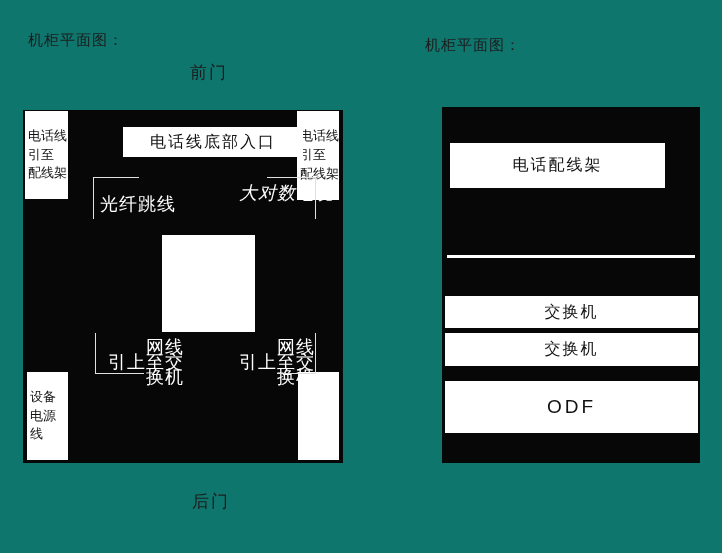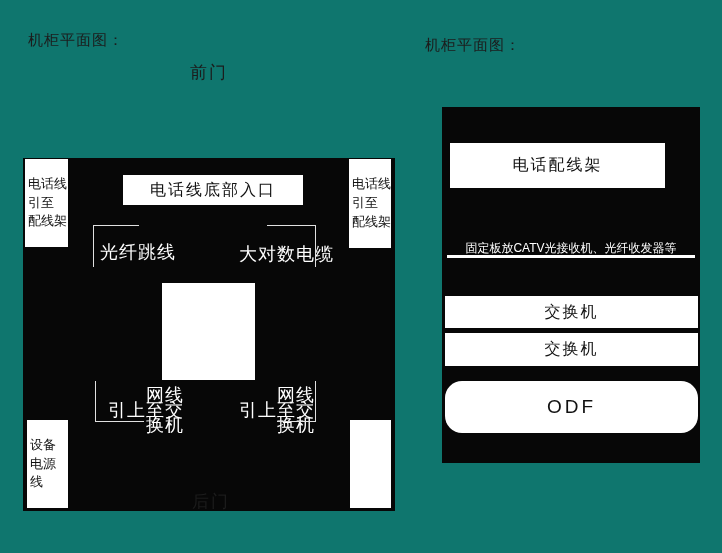--- a/index.html
+++ b/index.html
@@ -6,21 +6,21 @@
   #canvas{
     position:relative;width:722px;height:553px;background:#0f766e;overflow:hidden;
     font-family:"Liberation Sans","DejaVu Sans",sans-serif;color:#1c1c1c;
   }
   .abs{position:absolute;}
   .title{font-size:15px;letter-spacing:1px;color:#1c1c1c;}
   .door-label{font-size:17px;letter-spacing:2px;color:#1c1c1c;}
 
   
   #plan-cabinet{
-    position:absolute;left:23px;top:110px;width:372px;height:353px;background:#070707;margin-top:48px;
+    position:absolute;left:23px;top:110px;width:320px;height:353px;background:#070707;
   }
   .panel{position:absolute;background:#ffffff;color:#111;}
   .corner-box{
     display:flex;flex-direction:column;justify-content:center;
     font-size:13px;line-height:1.45;padding-left:3px;box-sizing:border-box;
     white-space:pre-line;
   }
   .entry-box{
     display:flex;align-items:center;justify-content:center;
     font-size:16px;letter-spacing:2px;
@@ -70,21 +70,21 @@
 
     <div class="panel" style="right:4px;top:262px;width:41px;height:88px;"></div>
 
     <div class="panel entry-box" style="left:100px;top:17px;width:180px;height:30px;">电话线底部入口</div>
 
 
     <div class="panel" style="left:139px;top:125px;width:93px;height:97px;"></div>
 
     <div class="on-black lbl-single" style="left:77px;top:82px;">光纤跳线</div>
 
-    <div class="on-black lbl-single" style="left:216px;top:84px;">大对数电缆</div>
+    <div class="on-black lbl-single" style="left:216px;top:71px;font-style:italic;">大对数电缆</div>
 
     <div class="on-black lbl-multi" style="left:71px;top:230px;width:90px;">网线
 引上至交换机</div>
 
     <div class="on-black lbl-multi" style="left:202px;top:230px;width:90px;">网线
 引上至交换机</div>
 
     <div class="bracket" style="left:70px;top:67px;width:46px;height:1px;"></div>
     <div class="bracket" style="left:70px;top:67px;width:1px;height:42px;"></div>
 
@@ -99,24 +99,23 @@
   </div>
 
   <div class="abs door-label" style="left:192px;top:490px;">后门</div>
 
   <div class="abs title" style="left:425px;top:36px;">机柜平面图：</div>
 
   <div id="elev-cabinet">
 
     <div class="shelf" style="left:8px;top:36px;width:215px;height:45px;">电话配线架</div>
 
-    <div class="catv-note">固定板放CATV光接收机、光纤收发器等</div>
 
     <div class="catv-line"></div>
 
     <div class="shelf" style="left:3px;top:189px;width:253px;height:32px;">交换机</div>
 
     <div class="shelf" style="left:3px;top:226px;width:253px;height:33px;">交换机</div>
 
-    <div class="shelf odf-text" style="left:3px;top:274px;width:253px;height:52px;border-radius:17px;">ODF</div>
+    <div class="shelf odf-text" style="left:3px;top:274px;width:253px;height:52px;">ODF</div>
   </div>
 
 </div>
 
 </body></html>

